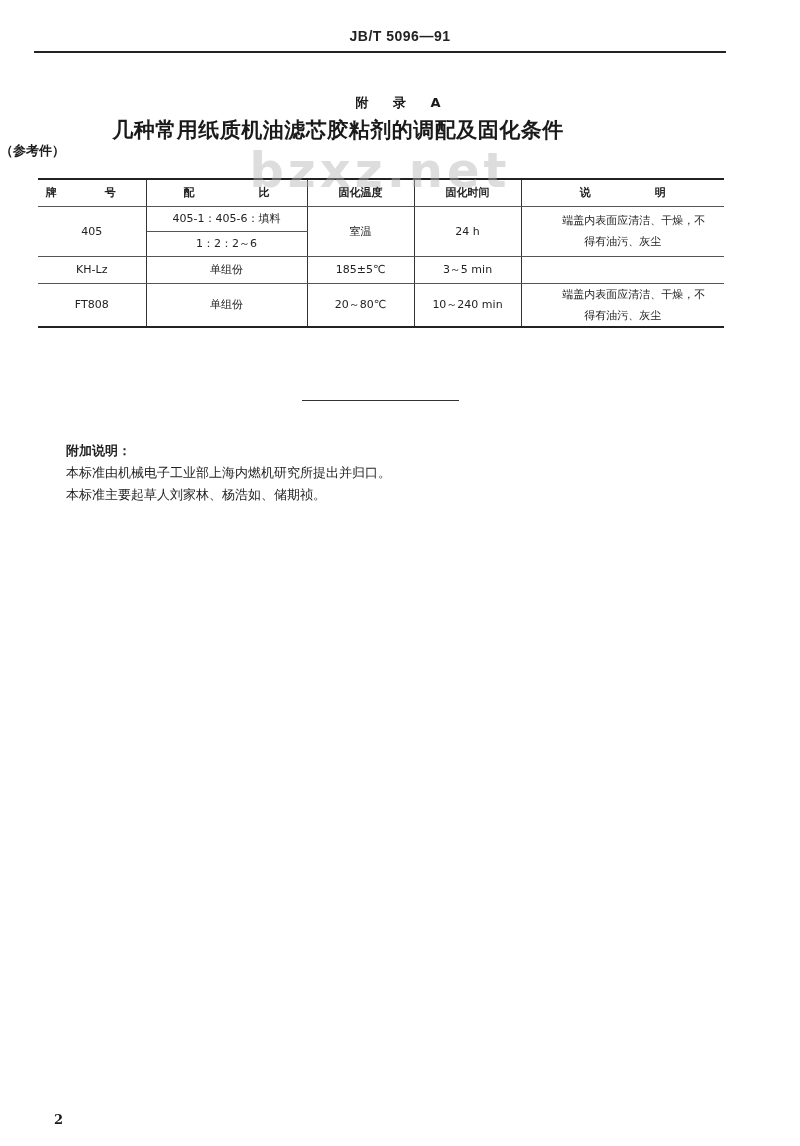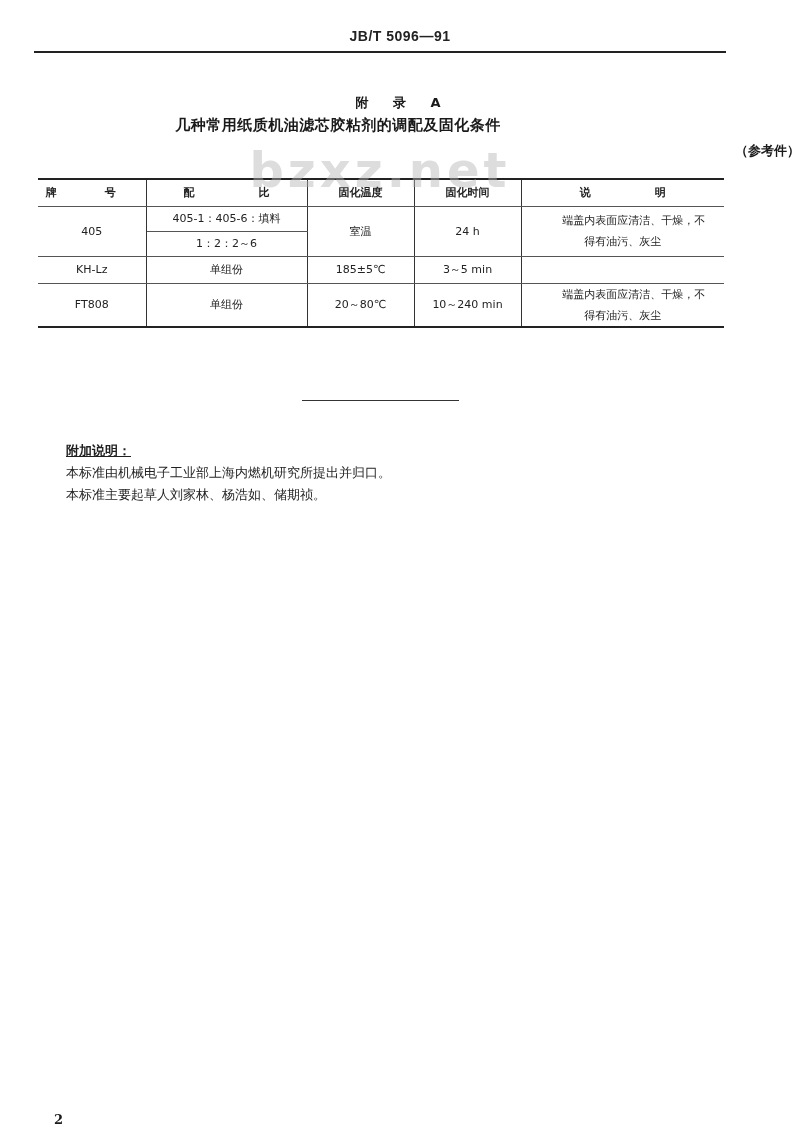--- a/index.html
+++ b/index.html
@@ -16,25 +16,25 @@
       position: absolute; left: 34px; width: 692px; top: 51px; height: 0;
       border-top: 2px solid #222;
     }
     .appendix-label {
       position: absolute; left: 0; width: 800px; top: 94px; text-align: center;
       font-family: "DejaVu Sans", sans-serif; font-size: 13px; font-weight: bold;
       word-spacing: 12px; letter-spacing: 4px;
     }
     .appendix-title {
       position: absolute; left: 0; width: 676px; top: 116px; text-align: center;
-      font-family: "DejaVu Sans", sans-serif; font-size: 15px; font-weight: bold;
+      font-family: "DejaVu Sans", sans-serif; font-size: 21px; font-weight: bold;
       letter-spacing: 0.5px;
     }
     .appendix-sub {
-      position: absolute; left: 0; width: 800px; top: 142px; text-align: right;
+      position: absolute; left: 0; width: 800px; top: 142px; text-align: left;
       font-family: "DejaVu Sans", sans-serif; font-size: 13px; font-weight: bold;
     }
     .watermark {
       position: absolute; left: 200px; top: 130px; width: 360px; text-align: center;
       font-family: "DejaVu Sans", sans-serif; font-size: 48px; font-weight: bold;
       color: rgba(180,180,180,0.45); letter-spacing: 4px; line-height: 80px;
       pointer-events: none; z-index: 2;
     }
     table.ref {
       position: absolute; left: 38px; top: 178px; width: 686px;
@@ -60,21 +60,21 @@
     td.note { text-align: left; line-height: 21px; padding: 4px 6px 4px 6px; }
     td.note .indent { display: inline-block; width: 22px; }
     .end-rule {
       position: absolute; left: 302px; width: 157px; top: 400px; height: 0;
       border-top: 1.5px solid #333;
     }
     .notes {
       position: absolute; left: 66px; top: 440px;
       font-family: "DejaVu Sans", sans-serif; font-size: 13px; line-height: 22px; color: #1f1f1f;
     }
-    .notes .heading { font-weight: bold; text-decoration: underline; }
+    .notes .heading { font-weight: bold; }
     .page-number {
       position: absolute; left: 54px; top: 1112px;
       font-family: "DejaVu Serif", serif; font-size: 13px; font-weight: bold;
     }
   </style>
 </head>
 <body>
 
 <div class="header-code">JB/T 5096—91</div>
 <div class="header-rule"></div>

